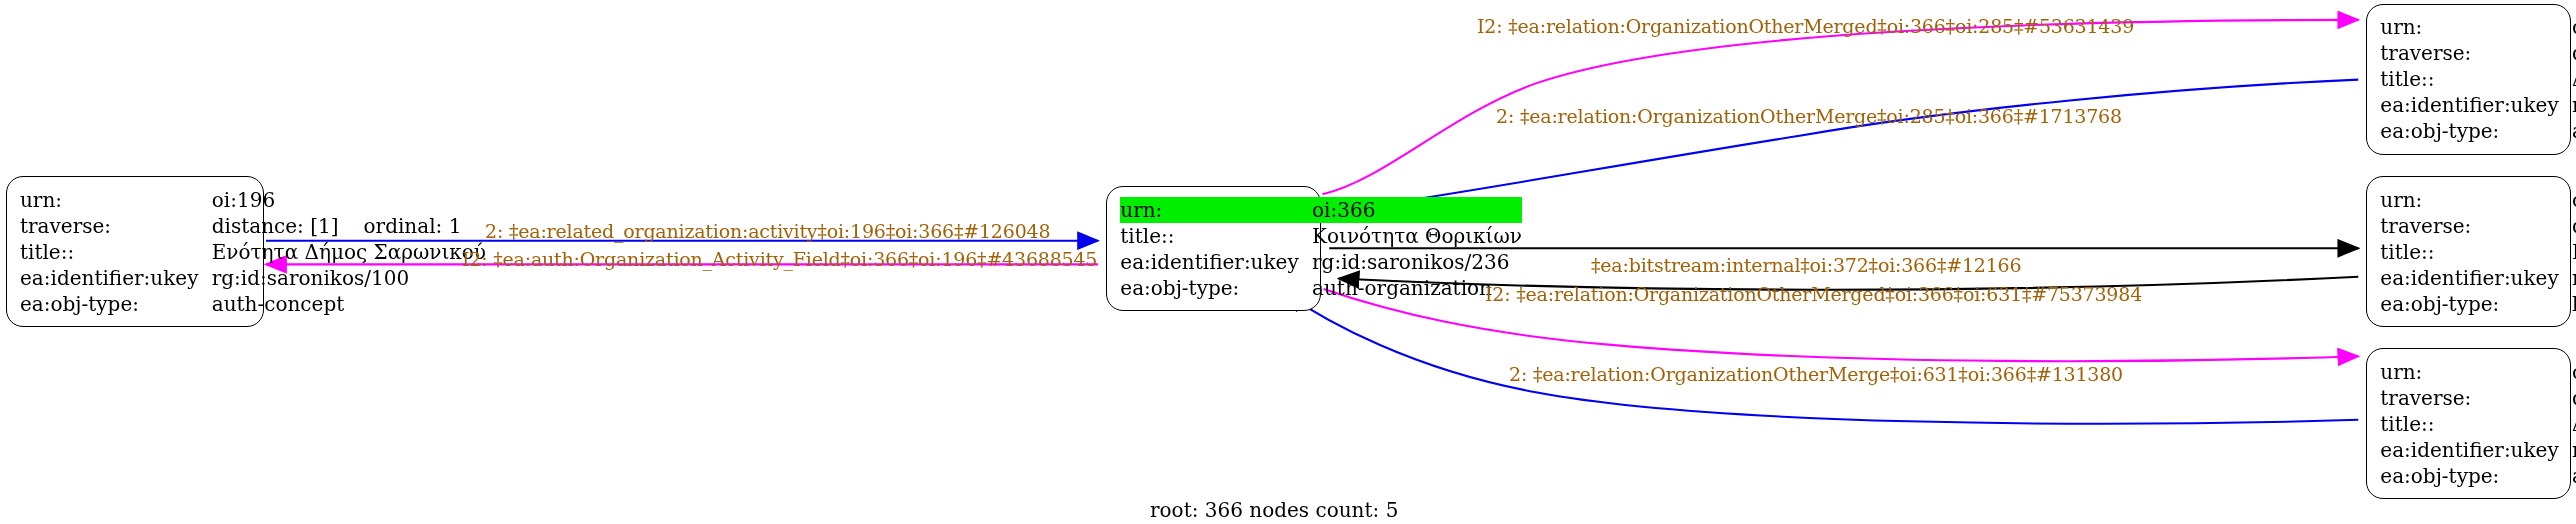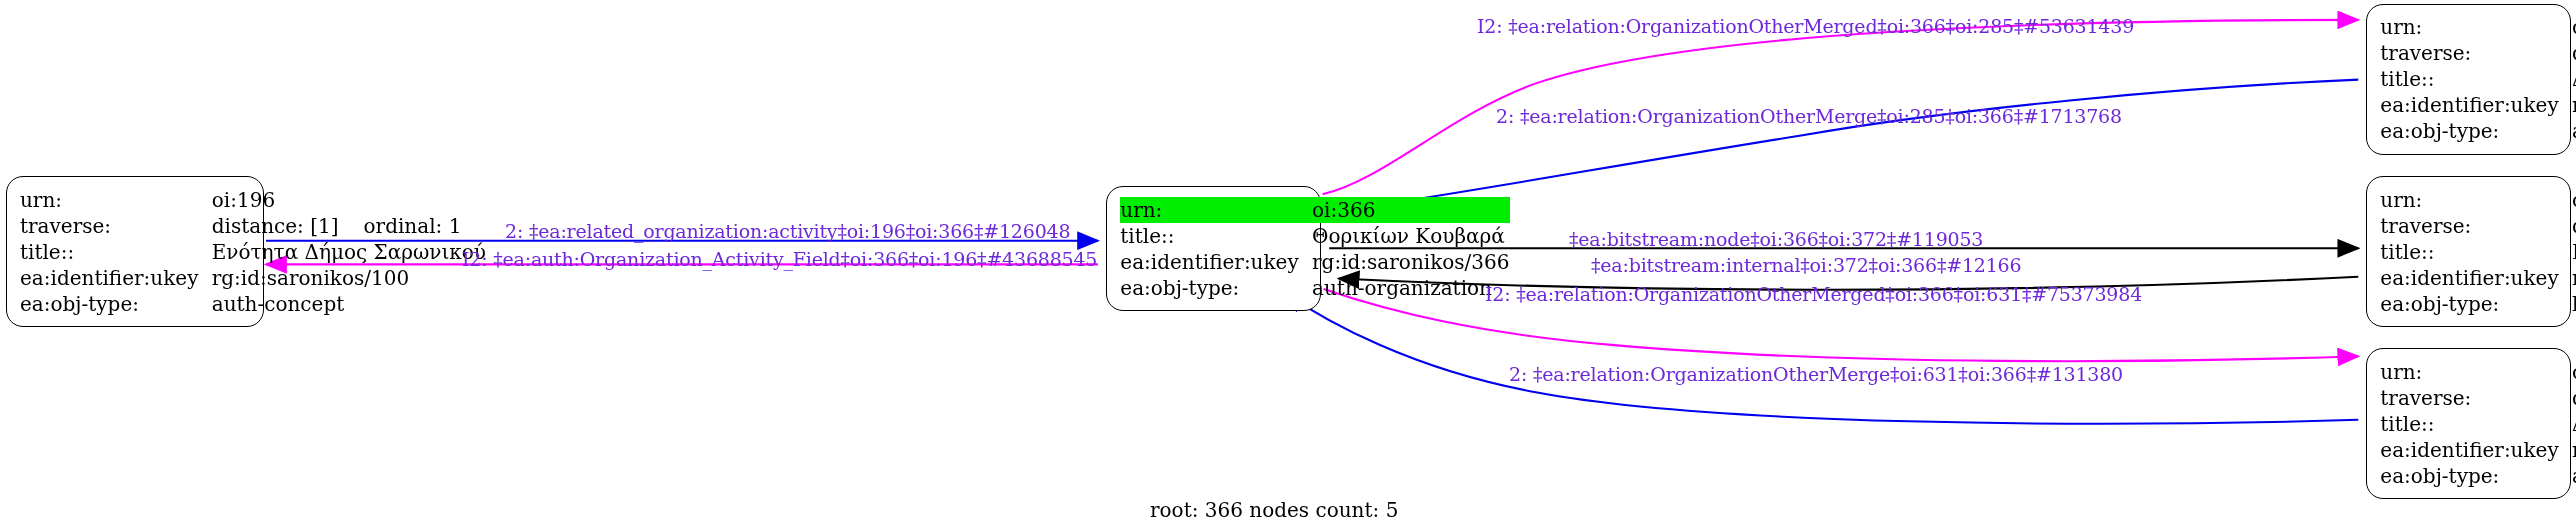--- a/index.html
+++ b/index.html
@@ -60,21 +60,21 @@
   #node-196  { left: 5.7px;    top: 176px; width: 258px; }
   #node-366  { left: 1106px; top: 186px; width: 215px; }
   #node-285  { left: 2366px; top: 3.8px;   width: 205px; }
   #node-372  { left: 2366px; top: 176px; width: 205px; }
   #node-631  { left: 2366px; top: 348px; width: 205px; }
 
   .edge-label {
     position: absolute;
     font-family: "DejaVu Serif", "Liberation Serif", serif;
     font-size: 19px;
-    color: #6d28d9;
+    color: #a16207;
     white-space: nowrap;
     letter-spacing: -0.2px;
   }
   .caption {
     position: absolute;
     font-family: "DejaVu Serif", "Liberation Serif", serif;
     font-size: 20px;
     color: #000000;
     white-space: nowrap;
   }
@@ -143,25 +143,25 @@
 
   <div class="node" id="node-366">
     <table>
       <tbody>
           <tr>
         <td class="k hl hl-pad">urn:</td>
         <td class="hl"><span>oi:366</span></td>
       </tr>
       <tr>
         <td class="k">title::</td>
-        <td><span>Θορικίων Κουβαρά</span></td>
-      </tr>
-      <tr>
-        <td class="k">ea:identifier:ukey</td>
-        <td><span>rg:id:saronikos/366</span></td>
+        <td><span>Κοινότητα Θορικίων</span></td>
+      </tr>
+      <tr>
+        <td class="k">ea:identifier:ukey</td>
+        <td><span>rg:id:saronikos/236</span></td>
       </tr>
       <tr>
         <td class="k">ea:obj-type:</td>
         <td><span>auth-organization</span></td>
       </tr>
     </tbody>
       </table>
   </div>
 
   <div class="node" id="node-285">
@@ -242,25 +242,24 @@
         <td><span>auth-organization</span></td>
       </tr>
     </tbody>
       </table>
   </div>
 
   <div class="edge-label" style="left:1477px; top:15px;">I2: ‡ea:relation:OrganizationOtherMerged‡oi:366‡oi:285‡#53631439</div>
 
   <div class="edge-label" style="left:1496px; top:61px;margin-top:44px;">2: ‡ea:relation:OrganizationOtherMerge‡oi:285‡oi:366‡#1713768</div>
 
-  <div class="edge-label" style="left:505px; top:220px;">2: ‡ea:related_organization:activity‡oi:196‡oi:366‡#126048</div>
+  <div class="edge-label" style="left:485px; top:220px;">2: ‡ea:related_organization:activity‡oi:196‡oi:366‡#126048</div>
 
   <div class="edge-label" style="left:462px; top:248px;">I2: ‡ea:auth:Organization_Activity_Field‡oi:366‡oi:196‡#43688545</div>
 
-  <div class="edge-label" style="left:1569px; top:228px;">‡ea:bitstream:node‡oi:366‡oi:372‡#119053</div>
 
   <div class="edge-label" style="left:1591px; top:254px;">‡ea:bitstream:internal‡oi:372‡oi:366‡#12166</div>
 
   <div class="edge-label" style="left:1485px; top:283px;">I2: ‡ea:relation:OrganizationOtherMerged‡oi:366‡oi:631‡#75373984</div>
 
   <div class="edge-label" style="left:1509px; top:363px;">2: ‡ea:relation:OrganizationOtherMerge‡oi:631‡oi:366‡#131380</div>
 
   <div class="caption" style="left:1150px; top:498px;">root: 366 nodes count: 5</div>
 
 </div>

